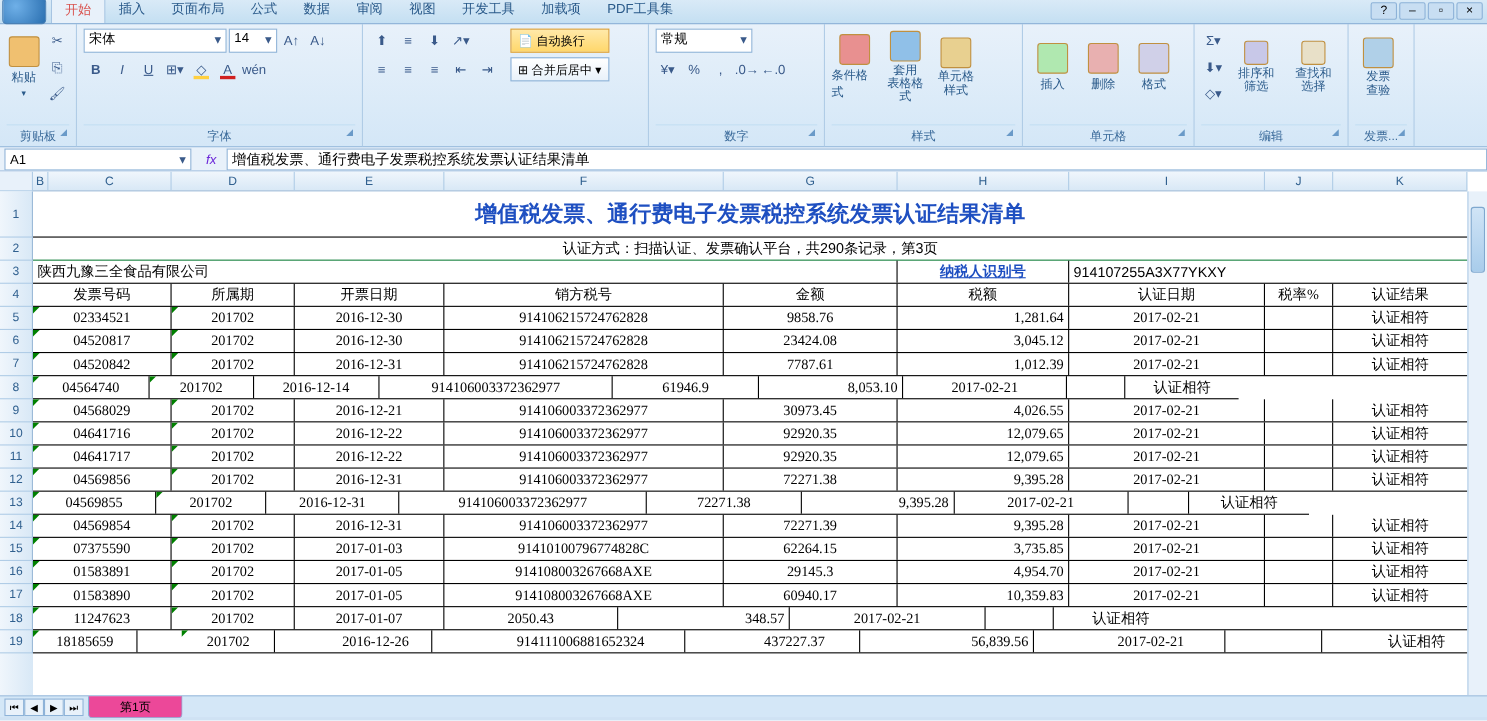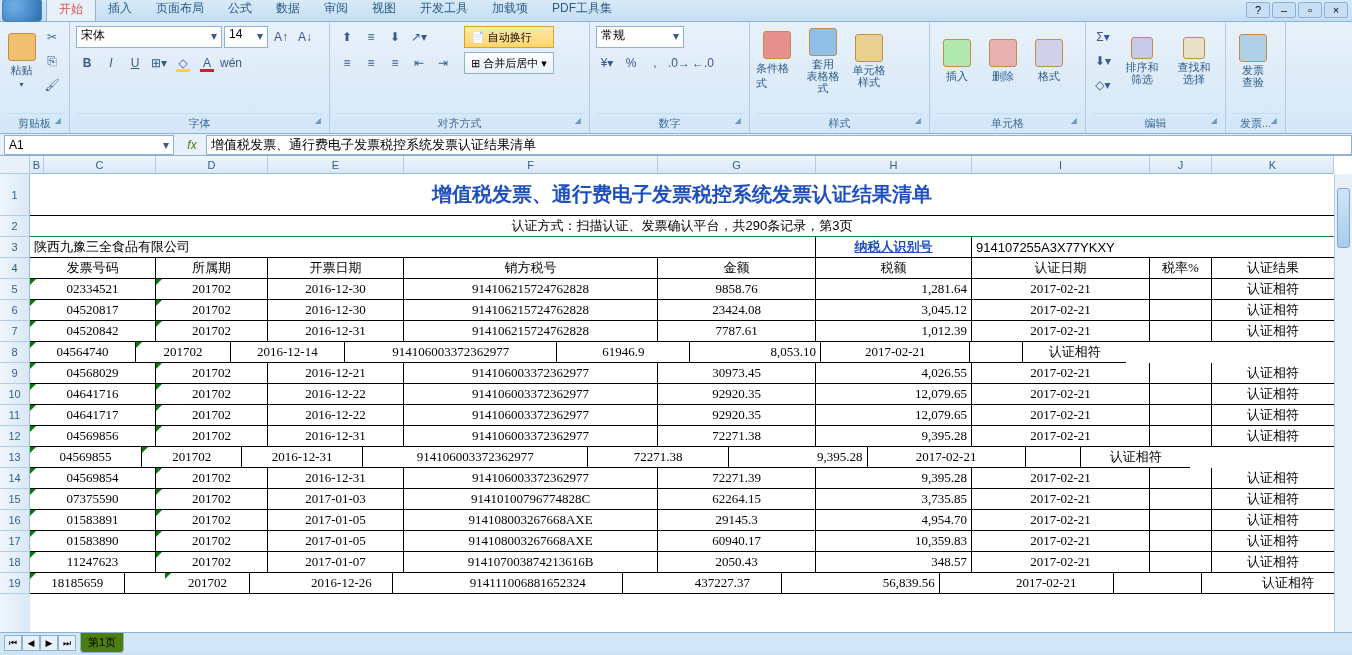--- a/index.html
+++ b/index.html
@@ -28,21 +28,21 @@
 .number-combo::after { content: "▾"; position: absolute; right: 4px; top: 2px; color: #3a5a8a; }
 .btn-row { display: flex; gap: 2px; }
 .col { display: flex; flex-direction: column; gap: 2px; }
 .wrap-btn { height: 22px; padding: 0 6px; border: 1px solid #8db2d8; background: linear-gradient(#fff,#e8f1fa); font-size: 11px; display: inline-flex; align-items: center; gap: 3px; }
 .wrap-btn.active { background: linear-gradient(#ffe9a9,#ffd76b); border-color: #e0a030; }
 
 
 .formula-bar { display: flex; align-items: center; height: 22px; background: #e8f1fa; border-bottom: 1px solid #8db2d8; }
 .name-box { width: 170px; height: 20px; border: 1px solid #8db2d8; background: #fff; margin: 0 4px; padding: 0 4px; font-size: 12px; display: flex; align-items: center; justify-content: space-between; }
 .name-box::after { content: "▾"; color: #3a5a8a; }
-.fx { width: 28px; text-align: center; font-style: italic; color: #4d7c0f; }
+.fx { width: 28px; text-align: center; font-style: italic; color: #6d28d9; }
 .formula-input { flex: 1; height: 20px; border: 1px solid #8db2d8; background: #fff; padding: 0 4px; font-size: 13px; display: flex; align-items: center; }
 
 
 .grid-area { position: relative; height: 476px; background: #fff; overflow: hidden; }
 .corner { position: absolute; left: 0; top: 0; width: 30px; height: 18px; background: #e8f1fa; border-right: 1px solid #b0cce6; border-bottom: 1px solid #b0cce6; }
 .col-headers { position: absolute; left: 30px; top: 0; right: 18px; height: 18px; display: flex; background: linear-gradient(#f0f6fc,#d8e8f6); border-bottom: 1px solid #9cbad8; }
 .col-h { border-right: 1px solid #b0cce6; text-align: center; font-size: 11px; color: #30608f; line-height: 18px; }
 .row-headers { position: absolute; left: 0; top: 18px; width: 30px; bottom: 0; background: linear-gradient(90deg,#f0f6fc,#d8e8f6); }
 .row-h { height: 21px; border-bottom: 1px solid #b0cce6; border-right: 1px solid #9cbad8; text-align: center; font-size: 11px; color: #30608f; line-height: 21px; }
 .row-h.tall { height: 42px; line-height: 42px; }
@@ -58,21 +58,21 @@
 .cell { border-right: 1px solid #000; padding: 0 4px; display: flex; align-items: center; overflow: hidden; white-space: nowrap; position: relative; }
 .cell.c { justify-content: center; }
 .cell.r { justify-content: flex-end; }
 .tri { position: absolute; left: 0; top: 0; width: 0; height: 0; border-left: 6px solid #008000; border-bottom: 6px solid transparent; }
 .blue-link { color: #1e4fc1; text-decoration: underline; font-weight: bold; }
 
 
 .sheet-bar { height: 20px; background: #d4e7f7; border-top: 1px solid #8db2d8; display: flex; align-items: center; padding-left: 4px; font-size: 11px; }
 .sheet-nav { display: flex; }
 .sheet-nav div { width: 18px; height: 16px; border: 1px solid #8db2d8; background: #e8f1fa; text-align: center; line-height: 14px; font-size: 9px; }
-.sheet-tab { padding: 2px 7px; background: #4d7c0f; border: 1px solid #8db2d8; border-top: none; border-radius: 0 0 4px 4px; margin-left: 4px; }
+.sheet-tab { padding: 2px 28px; background: #ec4899; border: 1px solid #8db2d8; border-top: none; border-radius: 0 0 4px 4px; margin-left: 4px; }
 </style>
 </head>
 <body>
 
 <div class="tabs">
   <div class="app-button"></div>
   <div id="tabs-container" style="display: flex;">
       <div class="tab active">开始</div>
       <div class="tab">插入</div>
       <div class="tab">页面布局</div>
@@ -105,21 +105,21 @@
         <div class="small-btn">⎘</div>
         <div class="small-btn">🖌</div>
       </div>
     </div>
     <div class="ribbon-group-label">剪贴板</div>
   </div>
 
   <div class="ribbon-group" style="width:260px">
     <div class="ribbon-group-body col" style="gap:4px">
       <div class="btn-row">
-        <div class="font-combo" style="width:146px"><span>宋体</span></div>
+        <div class="font-combo" style="width:130px"><span>宋体</span></div>
         <div class="font-combo" style="width:44px"><span>14</span></div>
         <div class="small-btn">A↑</div>
         <div class="small-btn">A↓</div>
       </div>
       <div class="btn-row">
         <div class="small-btn" style="font-weight:bold">B</div>
         <div class="small-btn" style="font-style:italic">I</div>
         <div class="small-btn" style="text-decoration:underline">U</div>
         <div class="small-btn">⊞▾</div>
         <div class="small-btn" style="position:relative">◇<span style="position:absolute;bottom:1px;left:3px;right:3px;height:3px;background:#ffd040"></span></div>
@@ -145,21 +145,20 @@
           <div class="small-btn">≡</div>
           <div class="small-btn">⇤</div>
           <div class="small-btn">⇥</div>
         </div>
       </div>
       <div class="col" style="gap:4px;margin-left:6px">
         <div class="wrap-btn active">📄 <span>自动换行</span></div>
         <div class="wrap-btn">⊞ <span>合并后居中</span> ▾</div>
       </div>
     </div>
-    <div class="ribbon-group-label">对齐方式</div>
   </div>
 
   <div class="ribbon-group" style="width:160px">
     <div class="ribbon-group-body col" style="gap:4px">
       <div class="number-combo"><span>常规</span></div>
       <div class="btn-row">
         <div class="small-btn">¥▾</div>
         <div class="small-btn">%</div>
         <div class="small-btn">,</div>
         <div class="small-btn">.0→</div>
@@ -714,23 +713,20 @@
           <div class="tri"></div>
           <span>11247623</span>
         </div>
         <div class="cell c" style="width: 112px;">
           <div class="tri"></div>
           <span>201702</span>
         </div>
         <div class="cell c" style="width: 136px;">
           <span>2017-01-07</span>
         </div>
-        <div class="cell c" style="width: 254px;">
-          <span>914107003874213616B</span>
-        </div>
         <div class="cell c" style="width: 158px;">
           <span>2050.43</span>
         </div>
         <div class="cell r" style="width: 156px;">
           <span>348.57</span>
         </div>
         <div class="cell c" style="width: 178px;">
           <span>2017-02-21</span>
         </div>
         <div class="cell c" style="width: 62px;">

